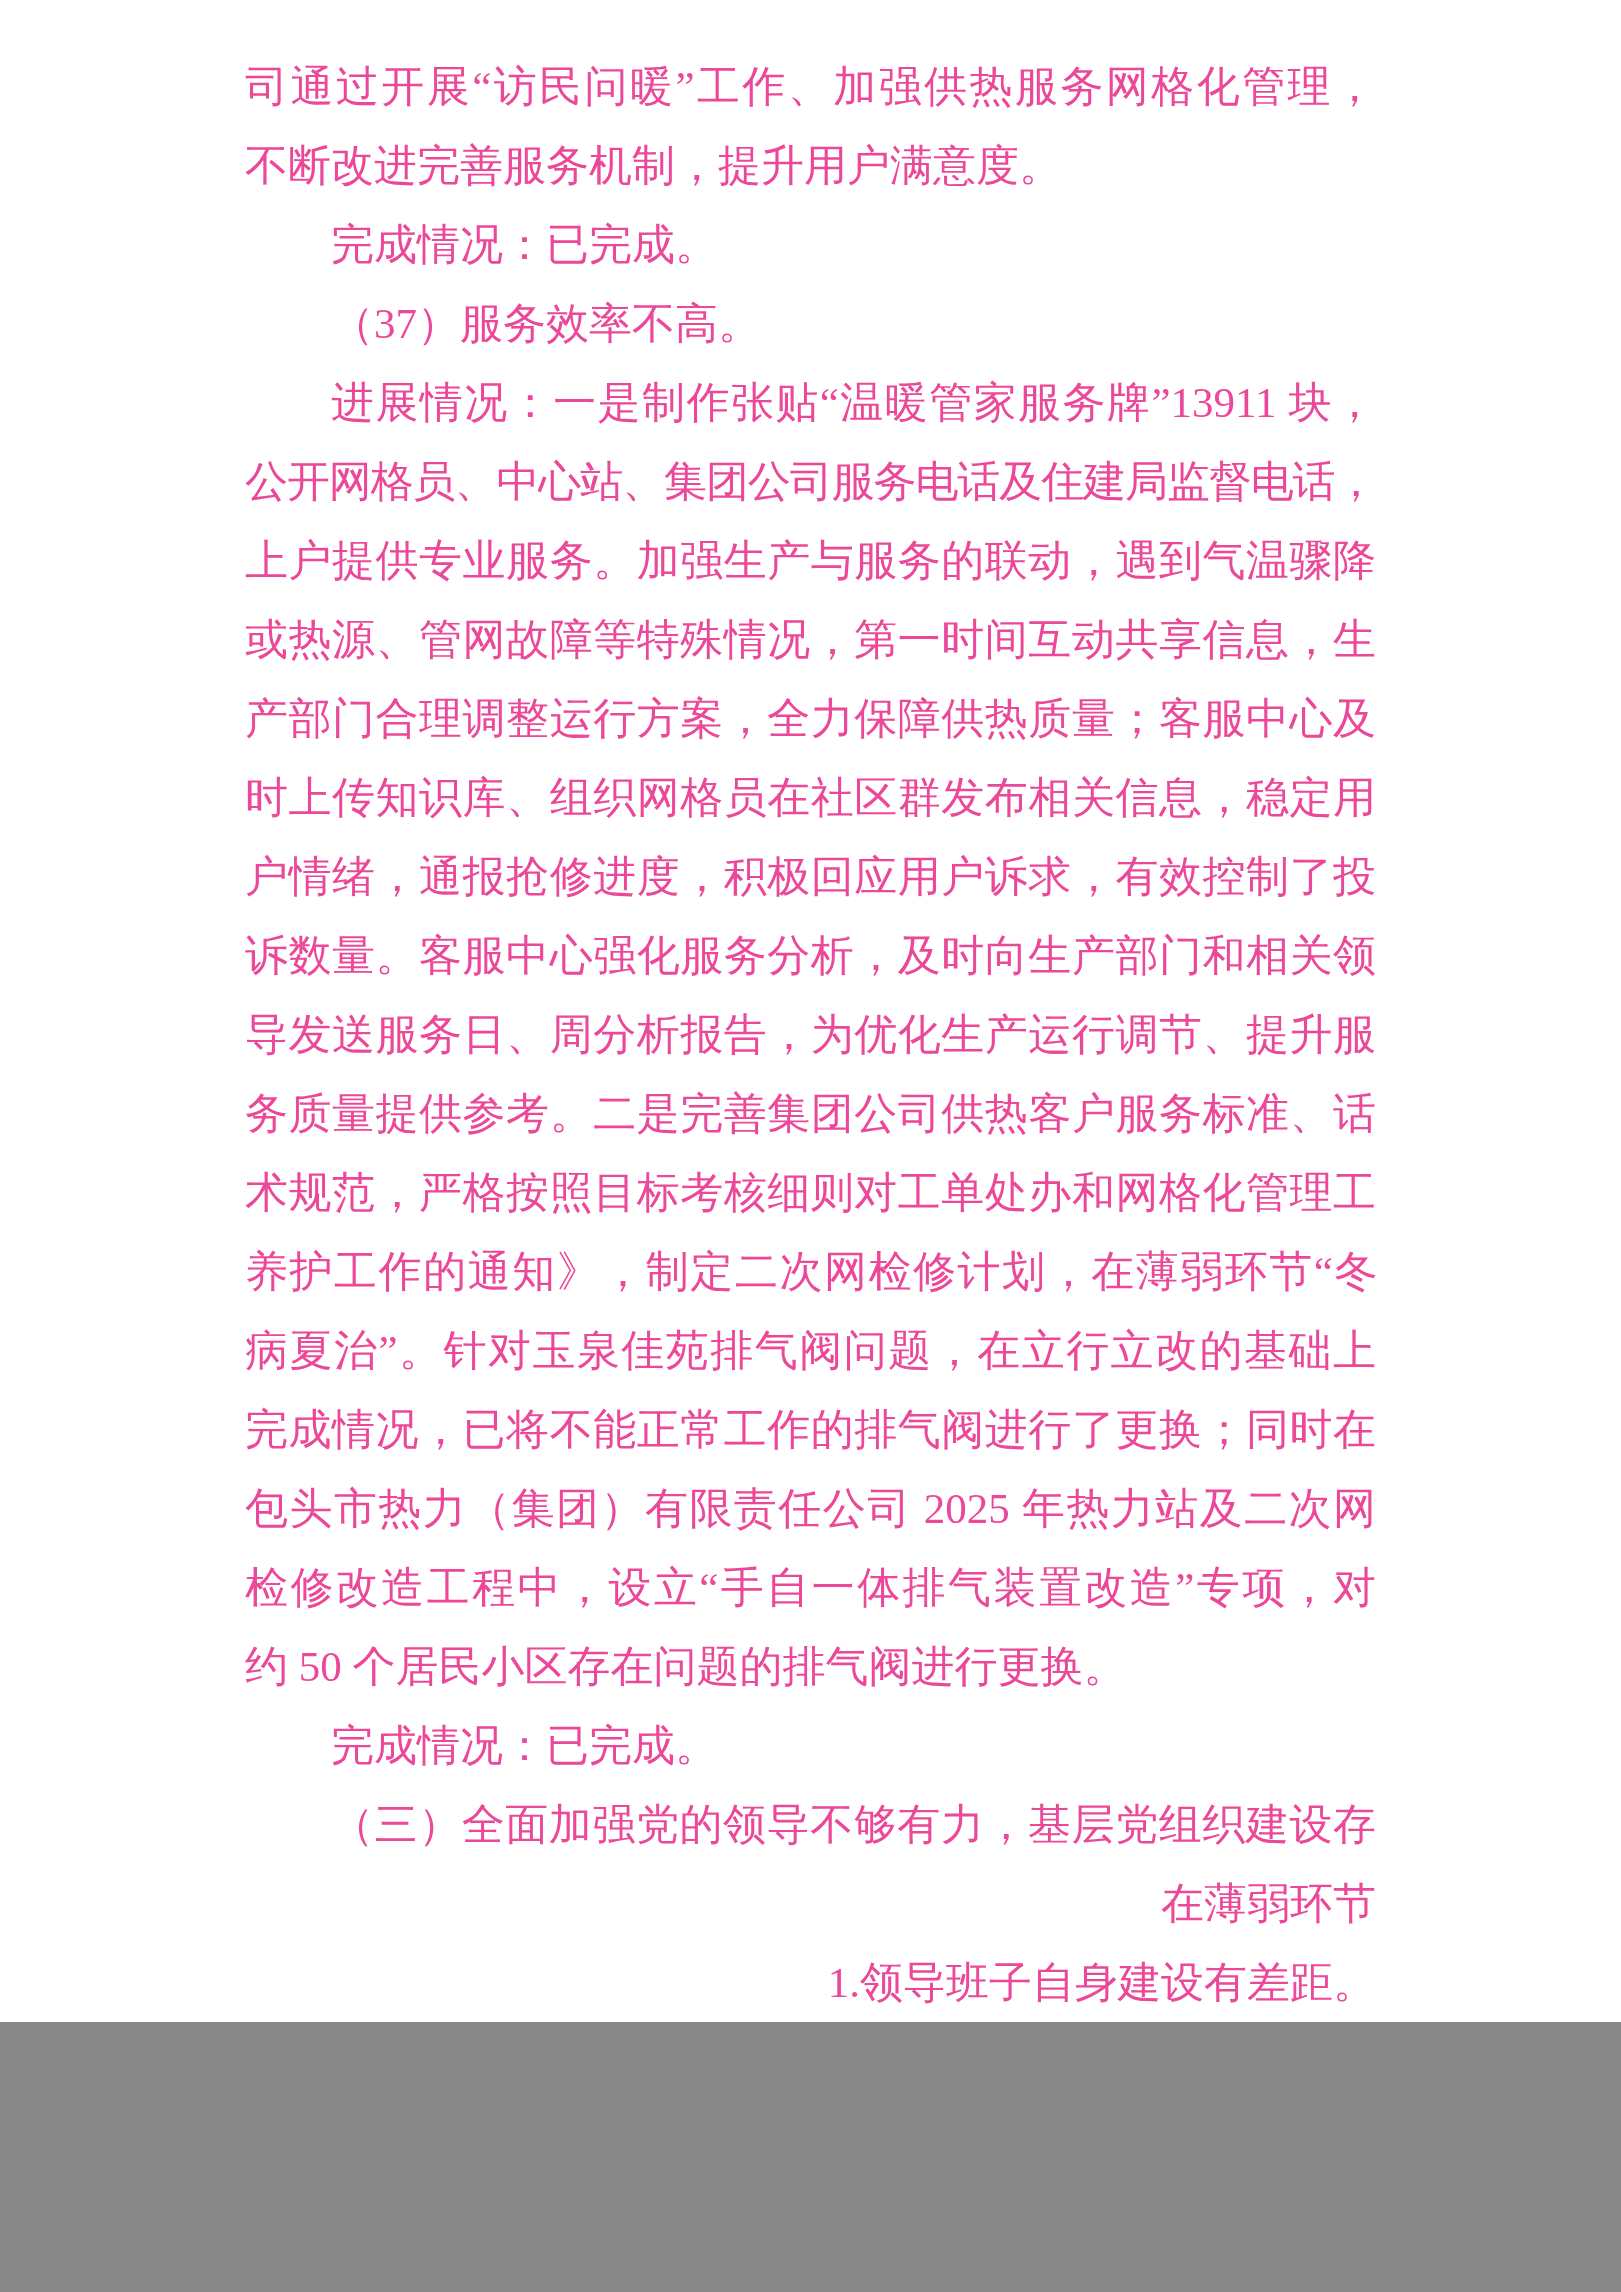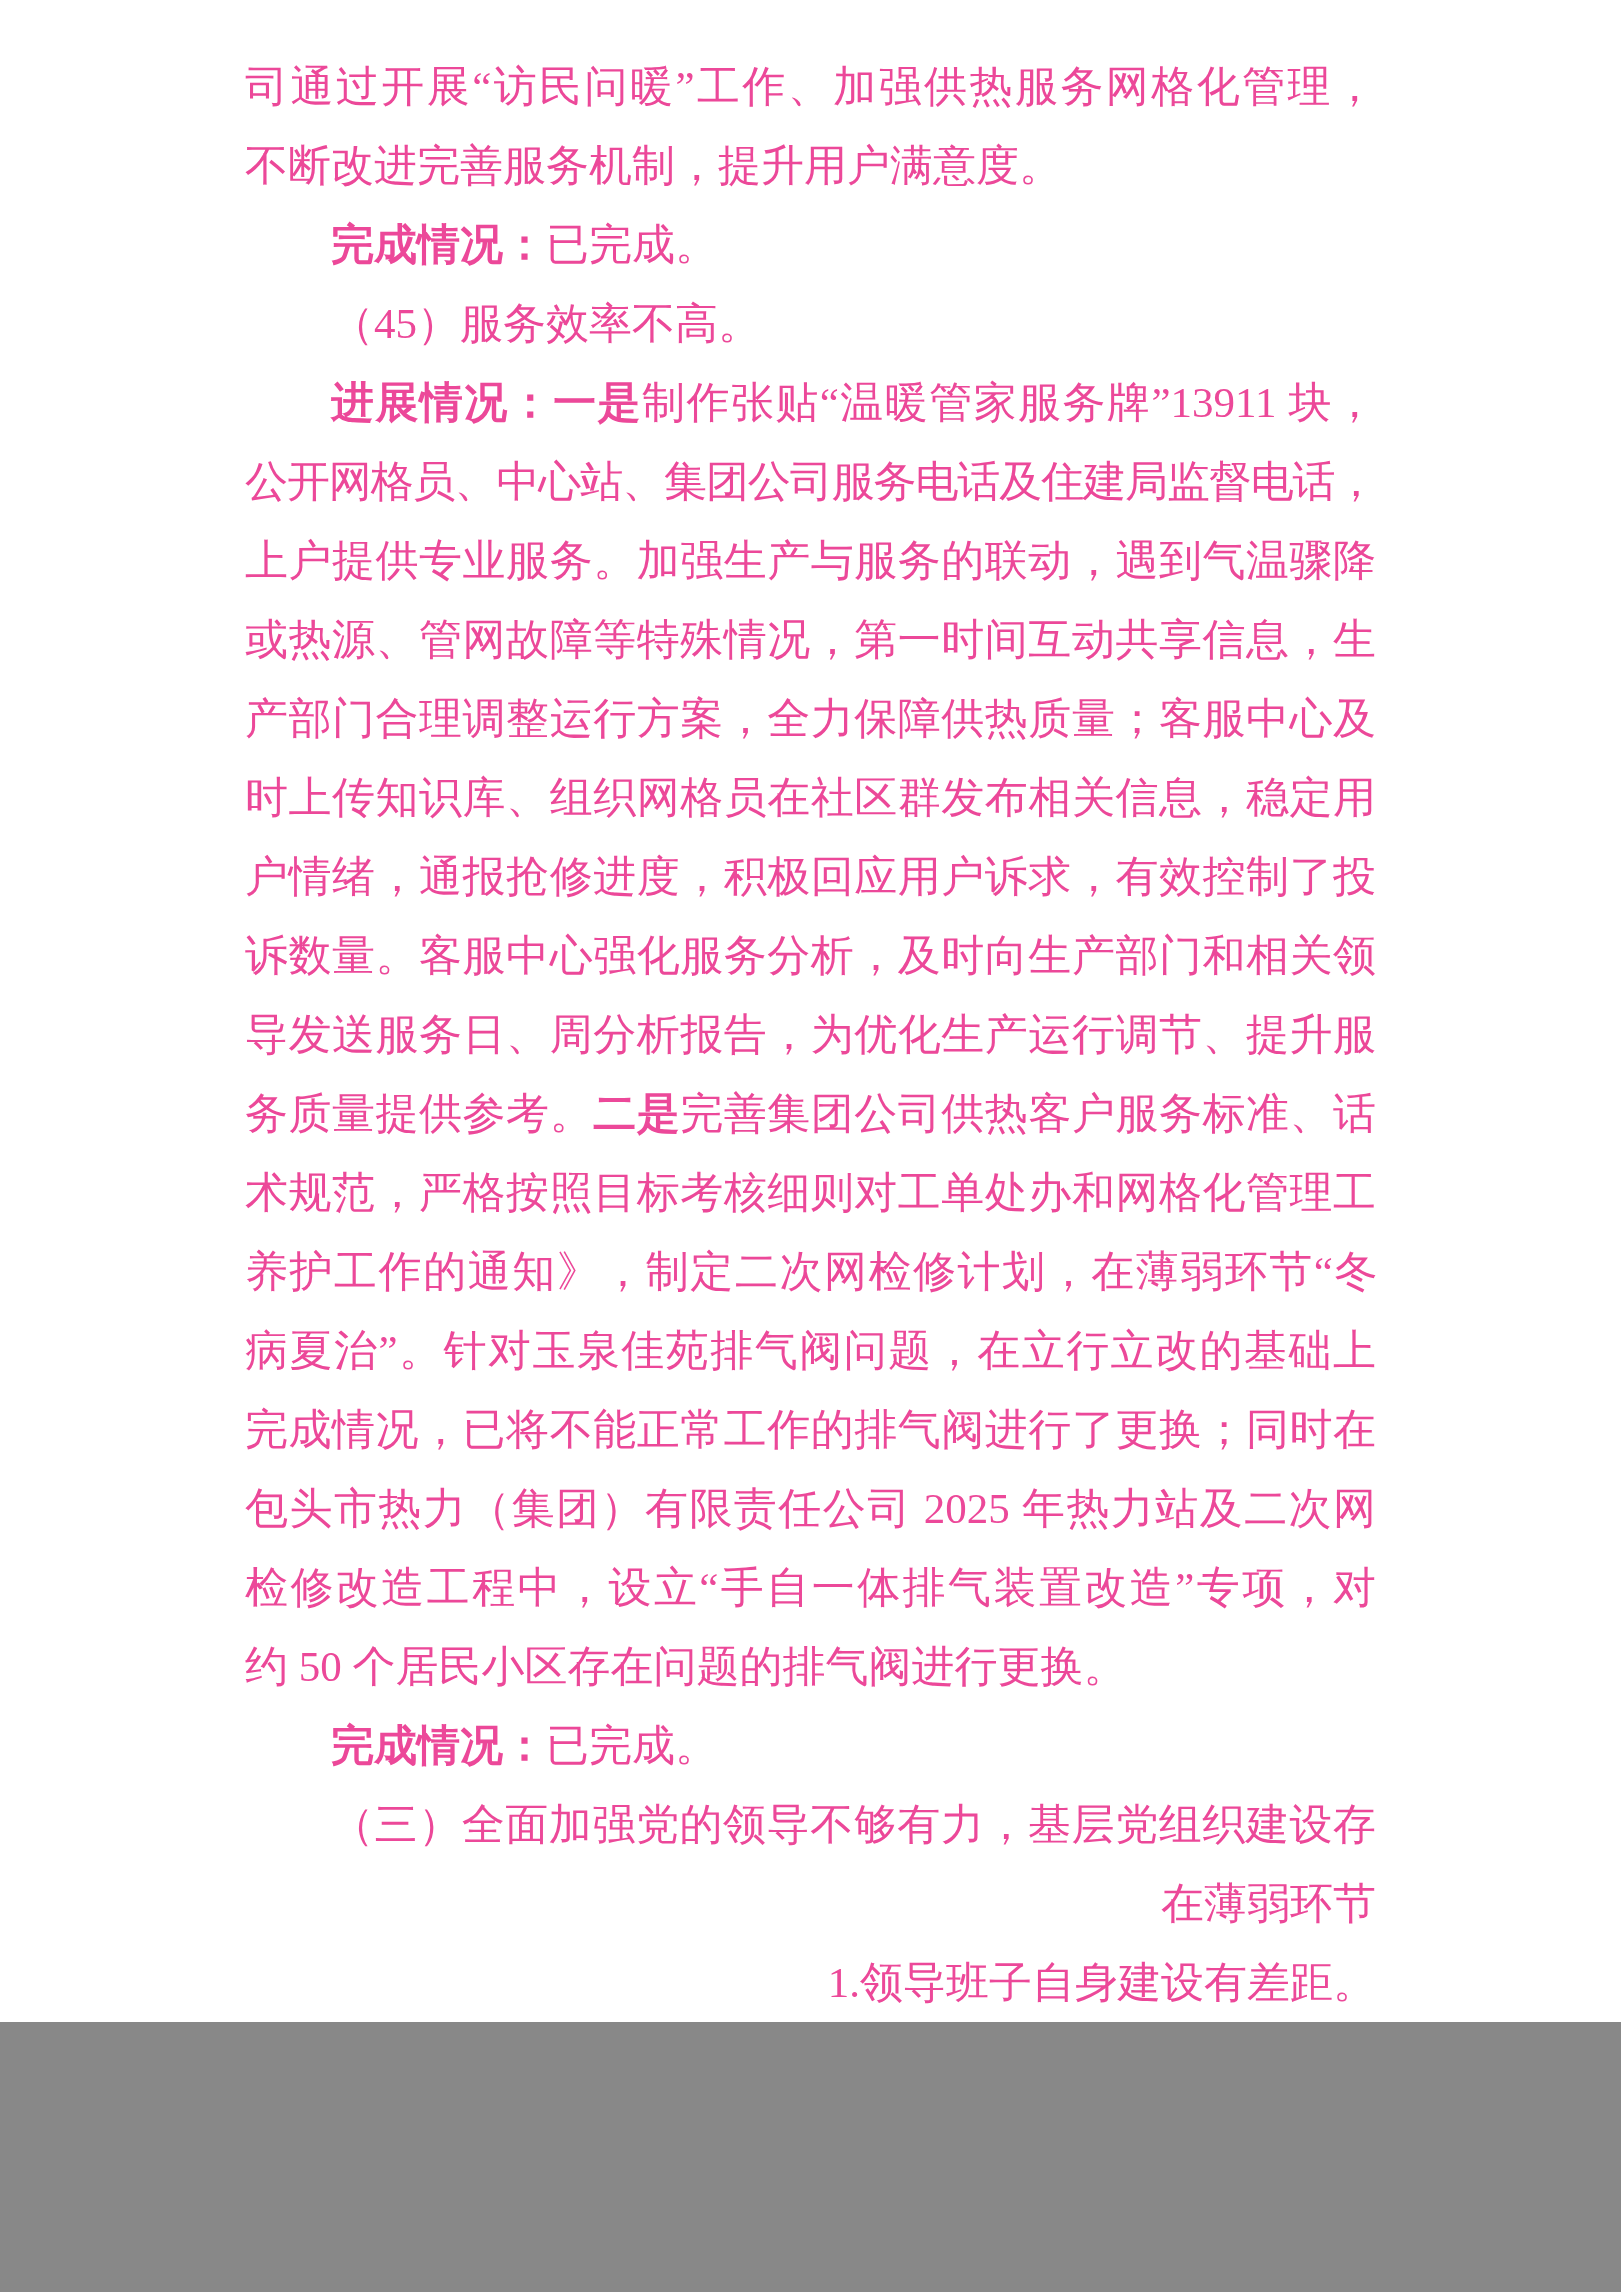--- a/index.html
+++ b/index.html
@@ -28,32 +28,32 @@
     line-height: 79px;
     height: 79px;
     white-space: pre-wrap;
   }
   .line.indent { text-indent: 86px; }
   .line.justify {
     text-align: justify;
     text-align-last: justify;
   }
   .line.tight { letter-spacing: -1.5px; }
-  .line .bold { font-weight: bold; }
+  .line .bold { font-weight: normal; }
   .line.kaiti { font-family: "Liberation Serif", serif; text-align: right; }
 </style>
 </head>
 <body>
 
 <div class="page">
   <div class="text-area">
       <div class="line justify"><span>司通过开展“访民问暖”工作、加强供热服务网格化管理，</span></div>
       <div class="line"><span>不断改进完善服务机制，提升用户满意度。</span></div>
       <div class="line indent"><span class="bold">完成情况：</span><span>已完成。</span></div>
-      <div class="line indent"><span>（45）服务效率不高。</span></div>
+      <div class="line indent"><span>（37）服务效率不高。</span></div>
       <div class="line indent justify"><span class="bold">进展情况：一是</span><span>制作张贴“温暖管家服务牌”13911 块，</span></div>
       <div class="line justify tight"><span>公开网格员、中心站、集团公司服务电话及住建局监督电话，</span></div>
       <div class="line justify"><span>上户提供专业服务。加强生产与服务的联动，遇到气温骤降</span></div>
       <div class="line justify"><span>或热源、管网故障等特殊情况，第一时间互动共享信息，生</span></div>
       <div class="line justify"><span>产部门合理调整运行方案，全力保障供热质量；客服中心及</span></div>
       <div class="line justify"><span>时上传知识库、组织网格员在社区群发布相关信息，稳定用</span></div>
       <div class="line justify"><span>户情绪，通报抢修进度，积极回应用户诉求，有效控制了投</span></div>
       <div class="line justify"><span>诉数量。客服中心强化服务分析，及时向生产部门和相关领</span></div>
       <div class="line justify"><span>导发送服务日、周分析报告，为优化生产运行调节、提升服</span></div>
       <div class="line justify"><span>务质量提供参考。</span><span class="bold">二是</span><span>完善集团公司供热客户服务标准、话</span></div>

